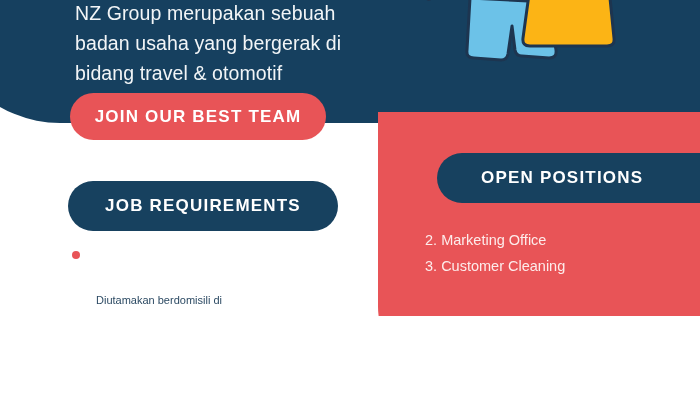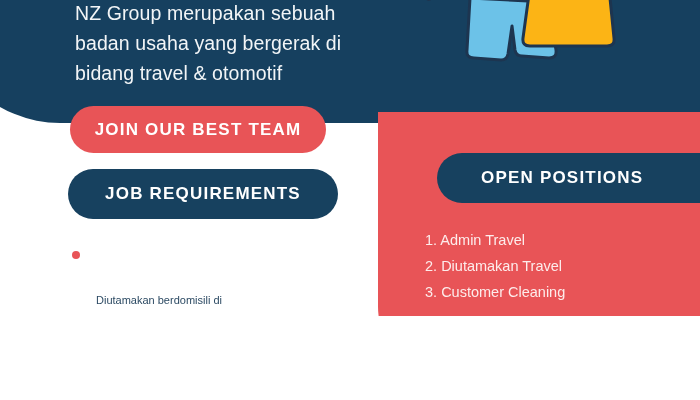--- a/index.html
+++ b/index.html
@@ -58,28 +58,28 @@
   .pill {
     position:absolute;
     display:flex;
     align-items:center;
     justify-content:center;
     color:#ffffff;
     font-weight:bold;
     letter-spacing:1.2px;
   }
   .pill-join {
-    left:70px; top:106px;
+    left:70px; top:93px;
     width:256px; height:47px;
     background:#e85457;
     border-radius:24px;
     font-size:17px;
   }
   .pill-reqs {
-    left:68px; top:169px;
+    left:68px; top:181px;
     width:270px; height:50px;
     background:#17415f;
     border-radius:25px;
     font-size:17px;
   }
   .pill-positions {
     left:437px; top:153px;
     width:290px; height:50px;
     background:#17415f;
     border-radius:25px;
@@ -177,26 +177,22 @@
     </div>
     <div class="req-item">
       <span class="req-bullet"></span>
       
     </div>
 
   </div>
 
   <div class="pos-list">
     <div class="pos-item">
-      <span>1.</span>
-      <span>Admin Travel</span>
-    </div>
-    <div class="pos-item">
       <span>2.</span>
-      <span>Diutamakan Travel</span>
+      <span>Marketing Office</span>
     </div>
     <div class="pos-item">
       <span>3.</span>
       <span>Customer Cleaning</span>
     </div>
   </div>
 
 </div>
 
 </body></html>

